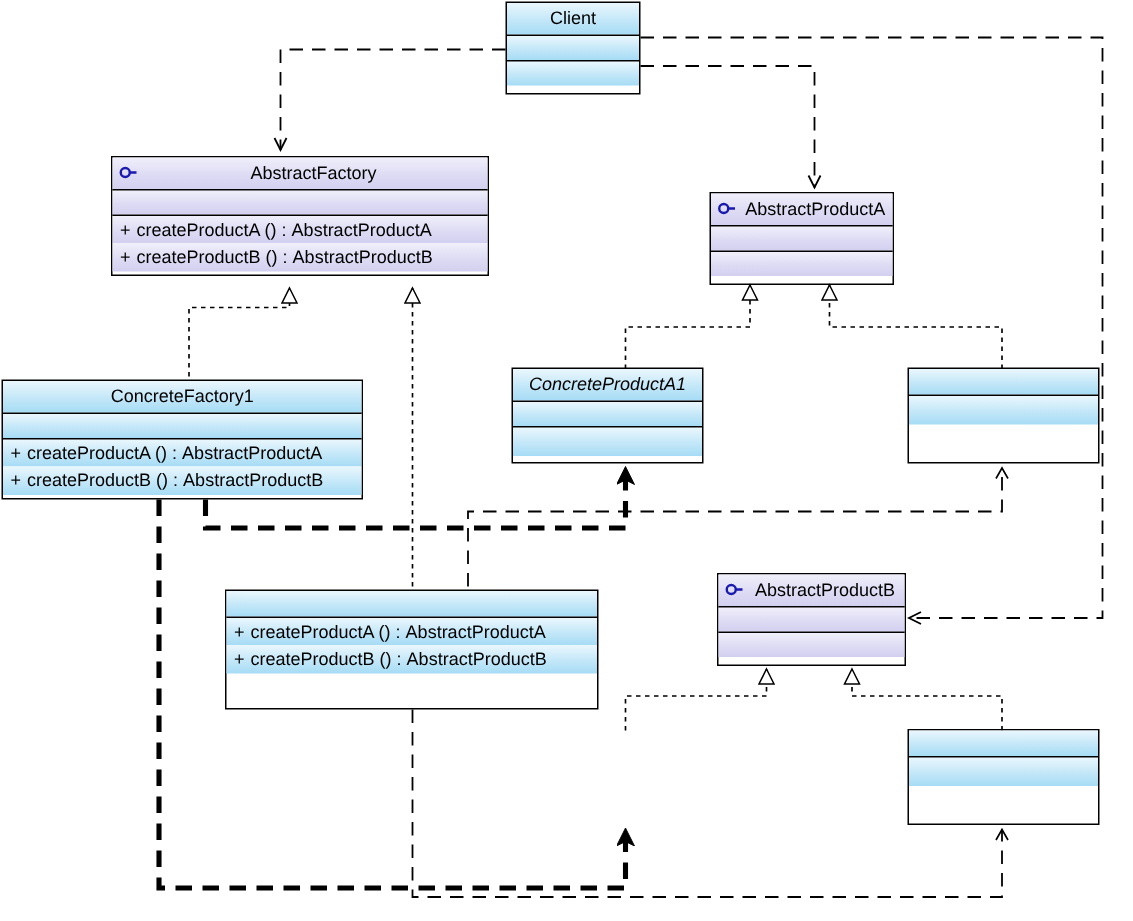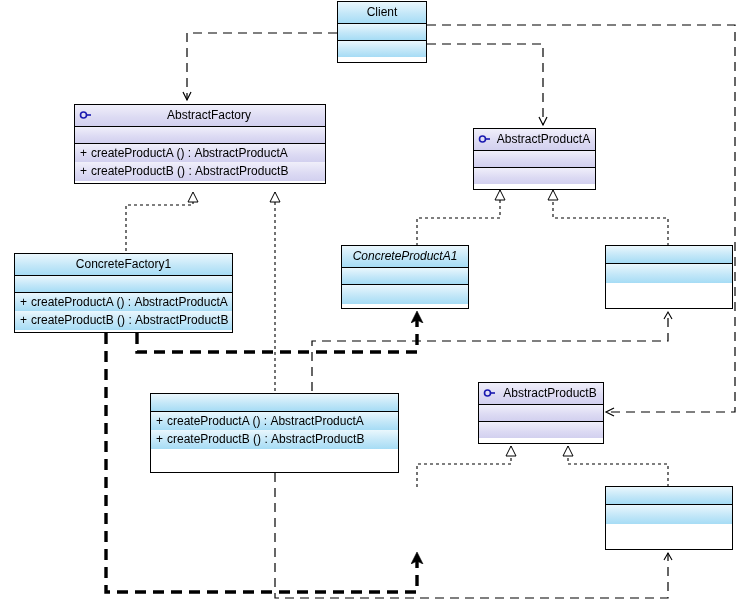--- a/index.html
+++ b/index.html
@@ -198,21 +198,21 @@
       <svg class="iface-badge" viewBox="0 0 13 12">
         <circle cx="4.5" cy="6" r="3" fill="none" stroke="#1a1ab0" stroke-width="1.6"></circle>
         <line x1="7.5" y1="6" x2="12" y2="6" stroke="#1a1ab0" stroke-width="1.6"></line>
       </svg>
       <span>AbstractProductB</span>
     </div>
     <div class="row empty-row"></div>
     <div class="row empty-row"></div>
   </div>
 
-  <div class="uml-class cls-blue" style="left:14px; top:253px; width:219px; height:80px;">
+  <div class="uml-class cls-blue" style="left:1px; top:253px; width:241px; height:80px;">
     <div class="row title-row">ConcreteFactory1</div>
     <div class="row empty-row"></div>
     <div class="row ops-row">
       <span class="vis">+</span><span>createProductA ()</span>&nbsp;<span class="rettype">:</span>&nbsp;<span class="rettype">AbstractProductA</span>
     </div>
     <div class="row ops-row" style="border-top:none;">
       <span class="vis">+</span><span>createProductB ()</span>&nbsp;<span class="rettype">:</span>&nbsp;<span class="rettype">AbstractProductB</span>
     </div>
   </div>
 

